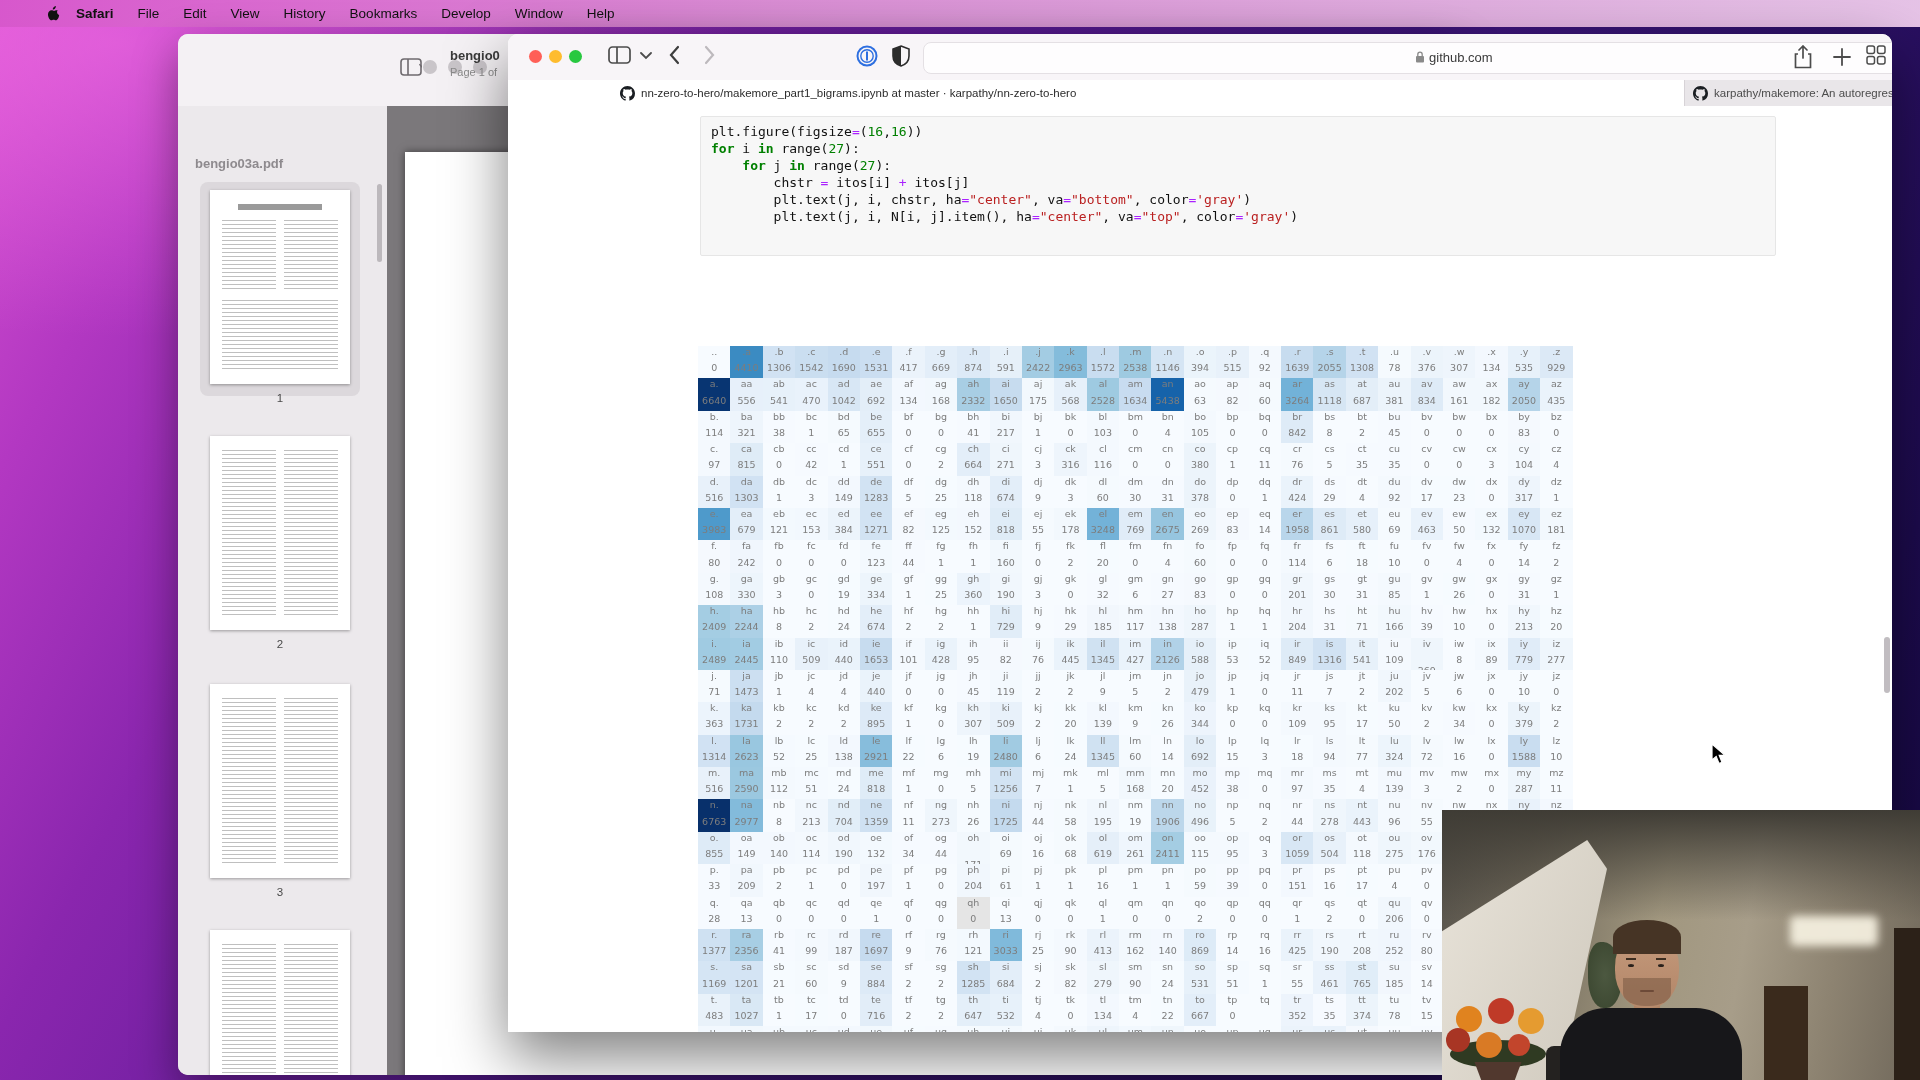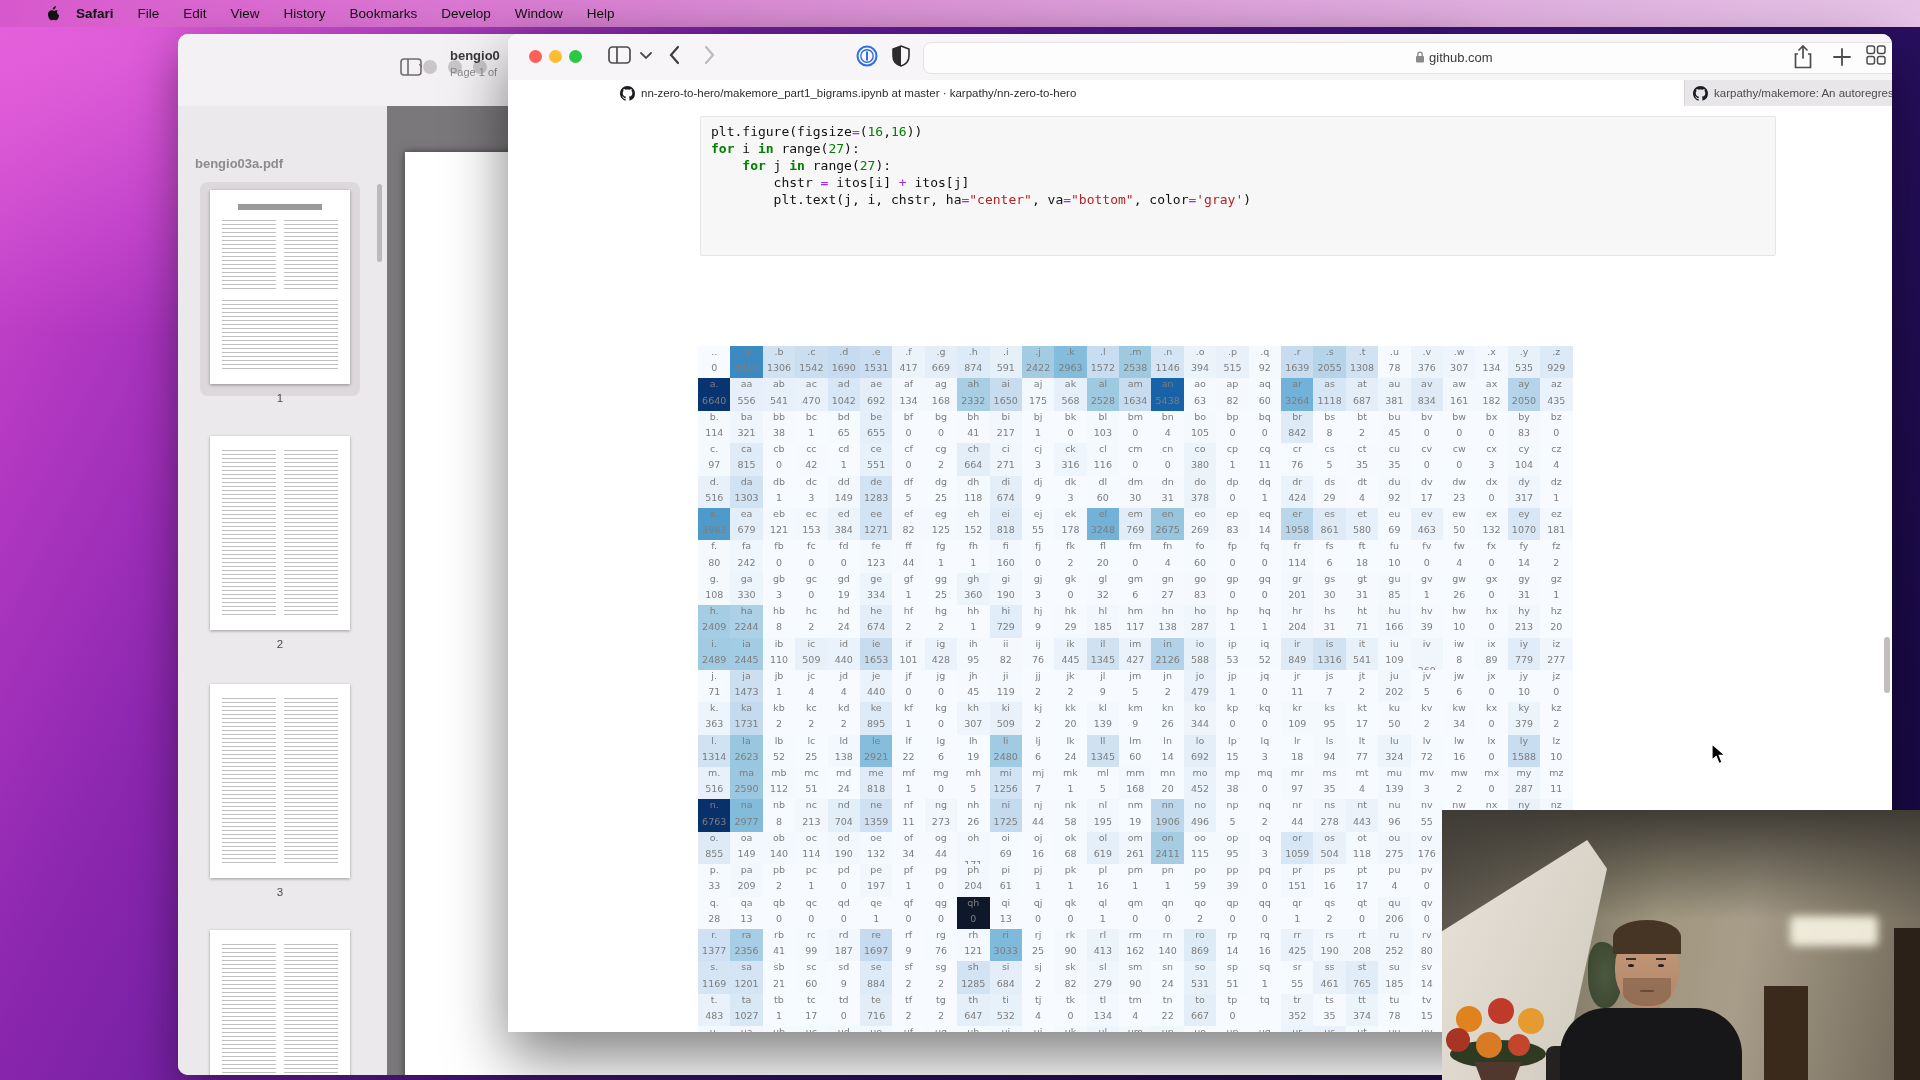--- a/index.html
+++ b/index.html
@@ -220,20 +220,21 @@
     </div>
   </div>
 
   <div id="sf-content" class="abs">
     <div id="code-cell" class="abs">
         <div>plt.figure(figsize<span class="op">=</span>(<span class="num">16</span>,<span class="num">16</span>))</div>
         <div><span class="kw">for</span> i <span class="kw">in</span> range(<span class="num">27</span>):</div>
         <div>    <span class="kw">for</span> j <span class="kw">in</span> range(<span class="num">27</span>):</div>
         <div>        chstr <span class="op">=</span> itos[i] <span class="op">+</span> itos[j]</div>
         <div>        plt.text(j, i, chstr, ha<span class="op">=</span><span class="str">"center"</span>, va<span class="op">=</span><span class="str">"bottom"</span>, color<span class="op">=</span><span class="str">'gray'</span>)</div>
+        <div>        plt.text(j, i, N[i, j].item(), ha<span class="op">=</span><span class="str">"center"</span>, va<span class="op">=</span><span class="str">"top"</span>, color<span class="op">=</span><span class="str">'gray'</span>)</div>
       </div>
     <div id="heatmap" class="abs">
         <div class="hm-cell" style="background: rgb(247, 251, 255);">
           <span class="hm-lab">..</span>
           <span class="hm-num">0</span>
         </div>
         <div class="hm-cell" style="background: rgb(59, 139, 194);">
           <span class="hm-lab">.a</span>
           <span class="hm-num">4410</span>
         </div>
@@ -2090,21 +2091,21 @@
           <span class="hm-num">1</span>
         </div>
         <div class="hm-cell" style="background: rgb(247, 251, 255);">
           <span class="hm-lab">qf</span>
           <span class="hm-num">0</span>
         </div>
         <div class="hm-cell" style="background: rgb(247, 251, 255);">
           <span class="hm-lab">qg</span>
           <span class="hm-num">0</span>
         </div>
-        <div class="hm-cell" style="background: #0f172a;">
+        <div class="hm-cell" style="background: #e5e5e5;">
           <span class="hm-lab">qh</span>
           <span class="hm-num">0</span>
         </div>
         <div class="hm-cell" style="background: rgb(247, 251, 255);">
           <span class="hm-lab">qi</span>
           <span class="hm-num">13</span>
         </div>
         <div class="hm-cell" style="background: rgb(247, 251, 255);">
           <span class="hm-lab">qj</span>
           <span class="hm-num">0</span>

